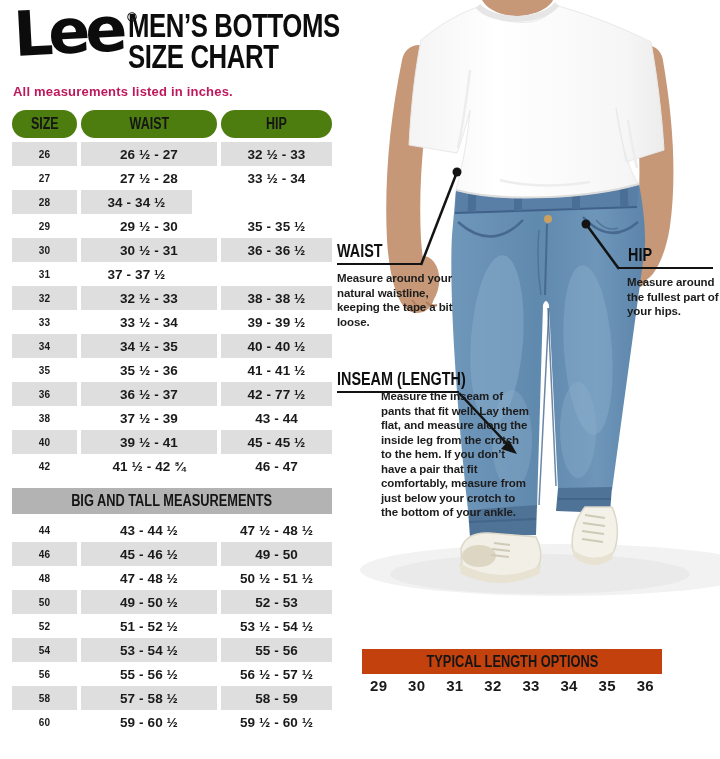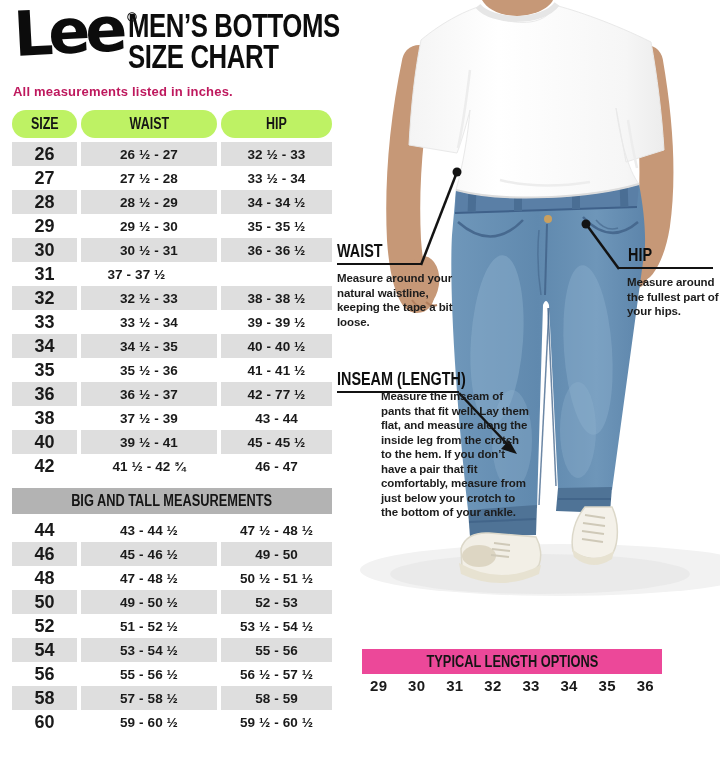--- a/index.html
+++ b/index.html
@@ -11,29 +11,29 @@
         font-size:62px;letter-spacing:-5px;transform:rotate(-3deg);transform-origin:left top;color:#0c0c0c;line-height:1;}
   .logo .reg{font-size:13px;letter-spacing:0;vertical-align:28px;margin-left:4px;}
   .title{position:absolute;left:128px;top:10px;}
   .title .line{display:block;font-weight:bold;font-size:33px;line-height:31px;letter-spacing:-0.5px;
         transform:scaleX(0.78);transform-origin:left center;white-space:nowrap;color:#0d0d0d;}
   .subtitle{position:absolute;left:13px;top:84px;font-size:13px;font-weight:bold;letter-spacing:0.2px;color:#be185d;}
 
   
   .table{position:absolute;left:12px;top:110px;width:320px;}
   .t-head{display:flex;gap:4px;height:28px;margin-bottom:4px;}
-  .t-head .cell{background:#bef264;border-radius:14px;}
+  .t-head .cell{background:#4d7c0f;border-radius:14px;}
   .cell{display:flex;align-items:center;justify-content:center;box-sizing:border-box;}
   .cell.size{width:65px;}
   .cell.waist{width:136px;}
   .cell.hip{width:111px;}
   .head-txt{font-weight:bold;font-size:16px;transform:scaleX(0.78);transform-origin:center;letter-spacing:0;color:#151515;white-space:nowrap;}
   .t-body .t-row{display:flex;gap:4px;height:24px;}
   .t-row .cell{font-weight:bold;font-size:13.5px;letter-spacing:0.1px;color:#1a1a1a;}
-  .t-row .cell.size{font-size:18px;}
+  .t-row .cell.size{font-size:10px;}
   [data-rows="regular"] .t-row:nth-child(odd) .cell{background:#dedede;}
   [data-rows="big_tall"] .t-row:nth-child(even) .cell{background:#dedede;}
   .t-bigbar{height:26px;margin-top:10px;margin-bottom:4px;background:#b3b3b3;display:flex;align-items:center;justify-content:center;}
   .t-bigbar span{font-weight:bold;font-size:16px;transform:scaleX(0.8);transform-origin:center;white-space:nowrap;color:#151515;}
 
   
   .photo-svg{position:absolute;left:0;top:0;}
 
   
   .ann-label{position:absolute;border-bottom:2.5px solid #131313;padding-bottom:2px;}
@@ -43,21 +43,21 @@
   .desc-waist{left:337px;top:271px;width:116px;}
   .lbl-hip{left:619px;top:246px;width:94px;}
   .lbl-hip .hd{margin-left:9px;}
   .desc-hip{left:627px;top:275px;width:102px;}
   .lbl-inseam{left:337px;top:370px;width:122px;}
   .desc-inseam{left:337px;top:389px;width:148px;margin-left:44px;}
 
   .overlay-svg{position:absolute;left:0;top:0;pointer-events:none;}
 
   
-  .length-bar{position:absolute;left:362px;top:649px;width:300px;height:25px;background:#ec4899;display:flex;align-items:center;justify-content:center;}
+  .length-bar{position:absolute;left:362px;top:649px;width:300px;height:25px;background:#c2410c;display:flex;align-items:center;justify-content:center;}
   .length-bar span{font-weight:bold;font-size:16px;transform:scaleX(0.8);transform-origin:center;white-space:nowrap;color:#151515;}
   .length-values{position:absolute;left:362px;top:677px;width:300px;display:flex;justify-content:space-between;padding:0 8px;box-sizing:border-box;}
   .length-values span{font-weight:bold;font-size:15px;letter-spacing:0.3px;color:#1a1a1a;}
 </style>
 </head>
 <body>
 
 <div class="page">
 
   <div class="logo"><span>Lee</span><span class="reg">®</span></div>
@@ -172,21 +172,20 @@
     </div>
 
     <div class="t-row">
       <div class="cell size c-size">27</div>
       <div class="cell waist c-waist">27 ½ - 28</div>
       <div class="cell hip c-hip">33 ½ - 34</div>
     </div>
 
     <div class="t-row">
       <div class="cell size c-size">28</div>
-      <div class="cell waist c-waist">28 ½ - 29</div>
       <div class="cell hip c-hip">34 - 34 ½</div>
     </div>
 
     <div class="t-row">
       <div class="cell size c-size">29</div>
       <div class="cell waist c-waist">29 ½ - 30</div>
       <div class="cell hip c-hip">35 - 35 ½</div>
     </div>
 
     <div class="t-row">

